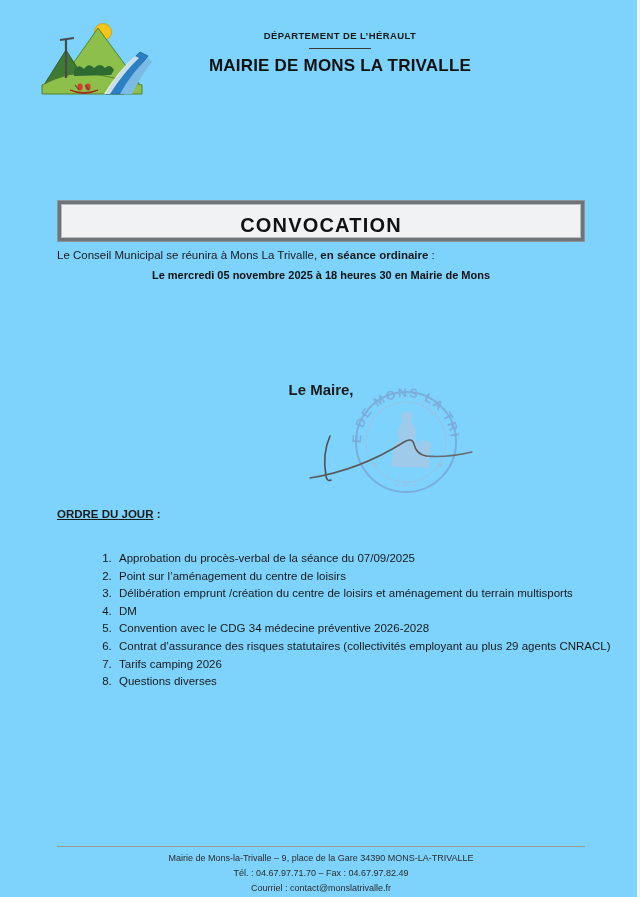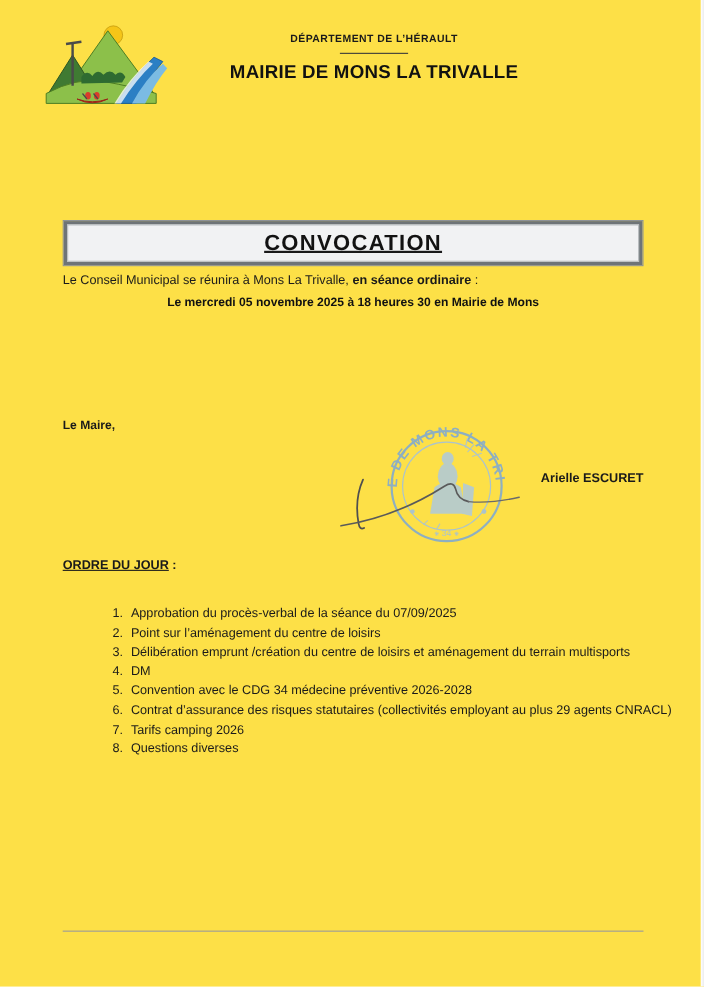--- a/index.html
+++ b/index.html
@@ -8,21 +8,21 @@
     background: #ffffff;
   }
   body {
     font-family: "Liberation Sans", sans-serif;
     color: #1a1a1a;
   }
   #page {
     position: relative;
     width: 640px;
     height: 897px;
-    background: #fde047;
+    background: #7dd3fc;
     overflow: hidden;
     box-sizing: border-box;
   }
   
   #page::after {
     content: "";
     position: absolute;
     top: 0;
     right: 0;
     width: 3px;
@@ -85,23 +85,22 @@
     background: linear-gradient(to bottom, #6e7477 0%, #6e7477 100%);
     padding: 3px;
   }
   .convocation-inner {
     width: 100%;
     height: 100%;
     box-sizing: border-box;
     background: #f1f2f3;
     border: 1px solid #b9bdbf;
     display: flex;
-    align-items: center;
+    align-items: flex-end;
     justify-content: center;
-    text-decoration: underline;
   }
   .convocation-title {
     font-size: 20px;
     font-weight: bold;
     letter-spacing: 1.2px;
     color: #121212;
   }
 
   
   .intro-line {
@@ -145,22 +144,22 @@
     font-size: 11.5px;
     color: #1a1a1a;
   }
   .date-line b { font-weight: bold; }
 
   .maire-label {
     position: absolute;
     left: 57px;
     top: 381px;
     width: 528px;
-    text-align: left;
-    font-size: 11px;
+    text-align: center;
+    font-size: 15px;
     font-weight: bold;
     color: #1a1a1a;
   }
   .maire-name {
     position: absolute;
     left: 57px;
     top: 429px;
     width: 528px;
     text-align: right;
     font-size: 11.5px;
@@ -281,21 +280,20 @@
     </div>
   </div>
 
   <div class="intro-line"><span>Le Conseil Municipal se réunira à Mons La Trivalle, </span><b>en séance ordinaire</b><span> :</span></div>
 
   <div class="meeting-line">Le mercredi 05 novembre 2025 à 18 heures 30 en Mairie de Mons</div>
 
 
 
   <div class="maire-label">Le Maire,</div>
-  <div class="maire-name">Arielle ESCURET</div>
 
   <div class="stamp">
     <svg viewBox="0 0 122 118" width="122" height="118">
       <defs>
         <path id="stamparc" d="M 16 61 A 45 45 0 1 1 106 61" fill="none"></path>
       </defs>
       <circle cx="61" cy="61" r="50" fill="none" stroke="#7ba7d7" stroke-width="2"></circle>
       <circle cx="61" cy="61" r="40" fill="none" stroke="#9dbfe4" stroke-width="1.1"></circle>
       <text font-family="'Liberation Sans', sans-serif" font-size="12.5" font-weight="bold" fill="#7ba7d7" letter-spacing="1.6">
         <textPath href="#stamparc" startOffset="50%" text-anchor="middle">MAIRIE DE MONS LA TRIVALLE</textPath>
@@ -332,14 +330,19 @@
     <li>Point sur l’aménagement du centre de loisirs</li>
     <li>Délibération emprunt /création du centre de loisirs et aménagement du terrain multisports</li>
     <li>DM</li>
     <li>Convention avec le CDG 34 médecine préventive 2026-2028</li>
     <li>Contrat d’assurance des risques statutaires (collectivités employant au plus 29 agents CNRACL)</li>
     <li>Tarifs camping 2026</li>
     <li>Questions diverses</li>
   </ol>
 
   <div class="footer-rule"></div>
+  <div class="footer">
+    <div>Mairie de Mons-la-Trivalle – 9, place de la Gare 34390 MONS-LA-TRIVALLE</div>
+    <div>Tél. : 04.67.97.71.70 – Fax : 04.67.97.82.49</div>
+    <div>Courriel : contact@monslatrivalle.fr</div>
+  </div>
 
 </div>
 
 </body></html>

